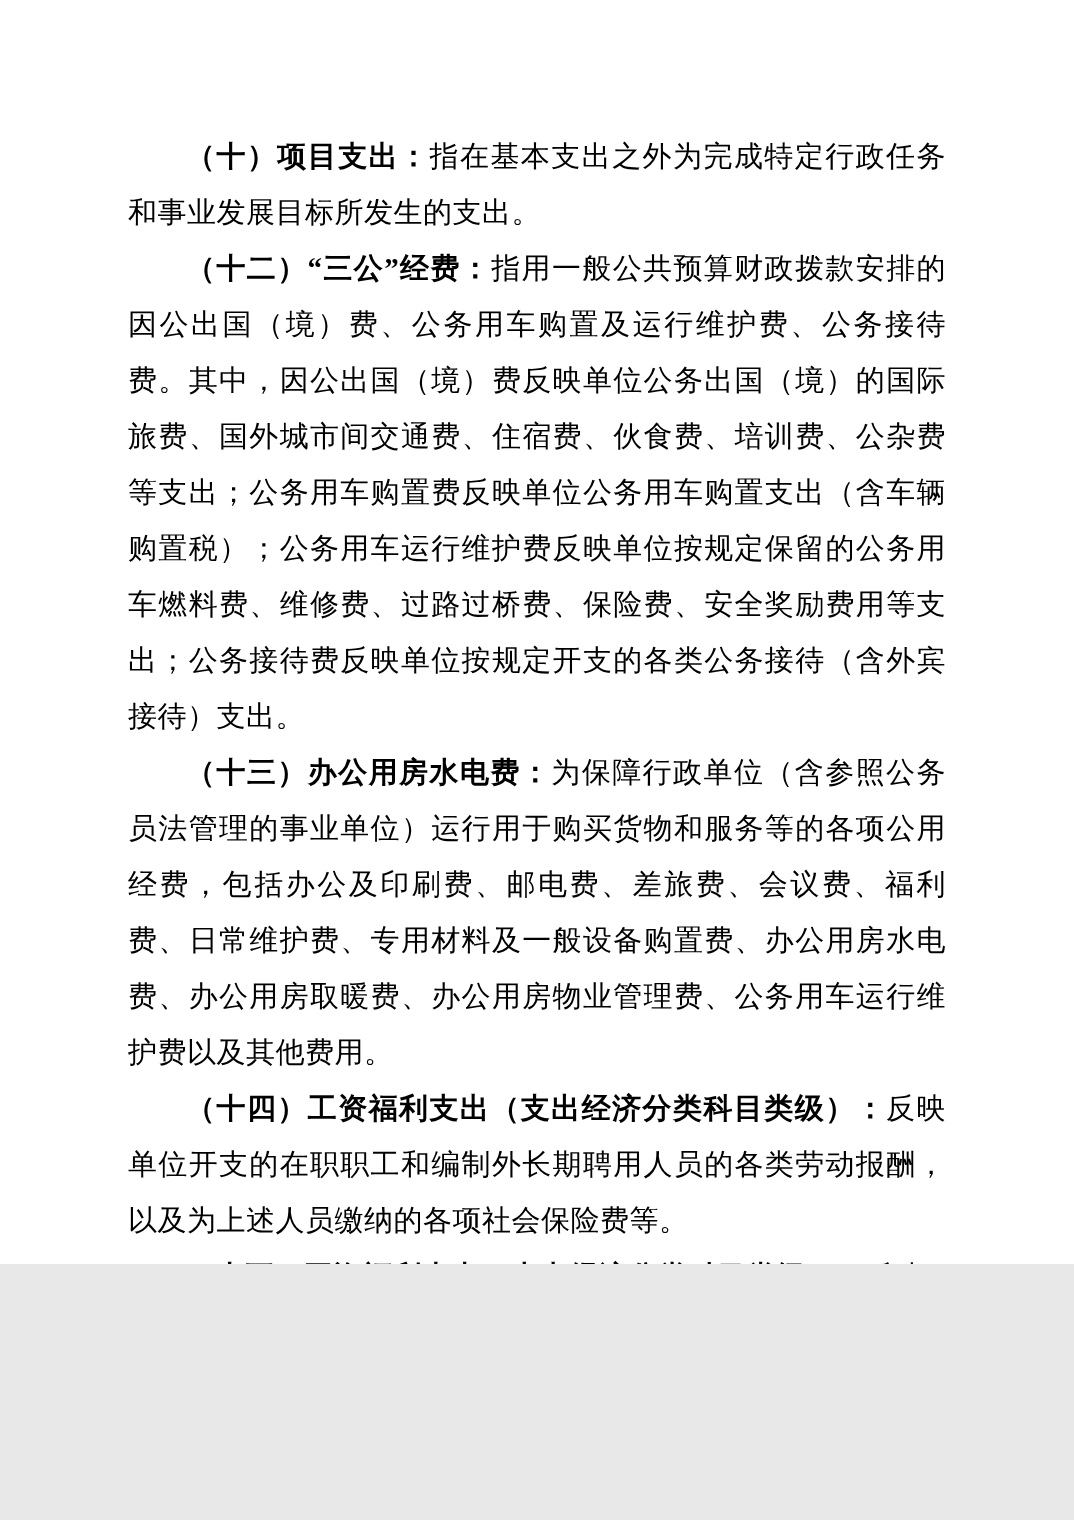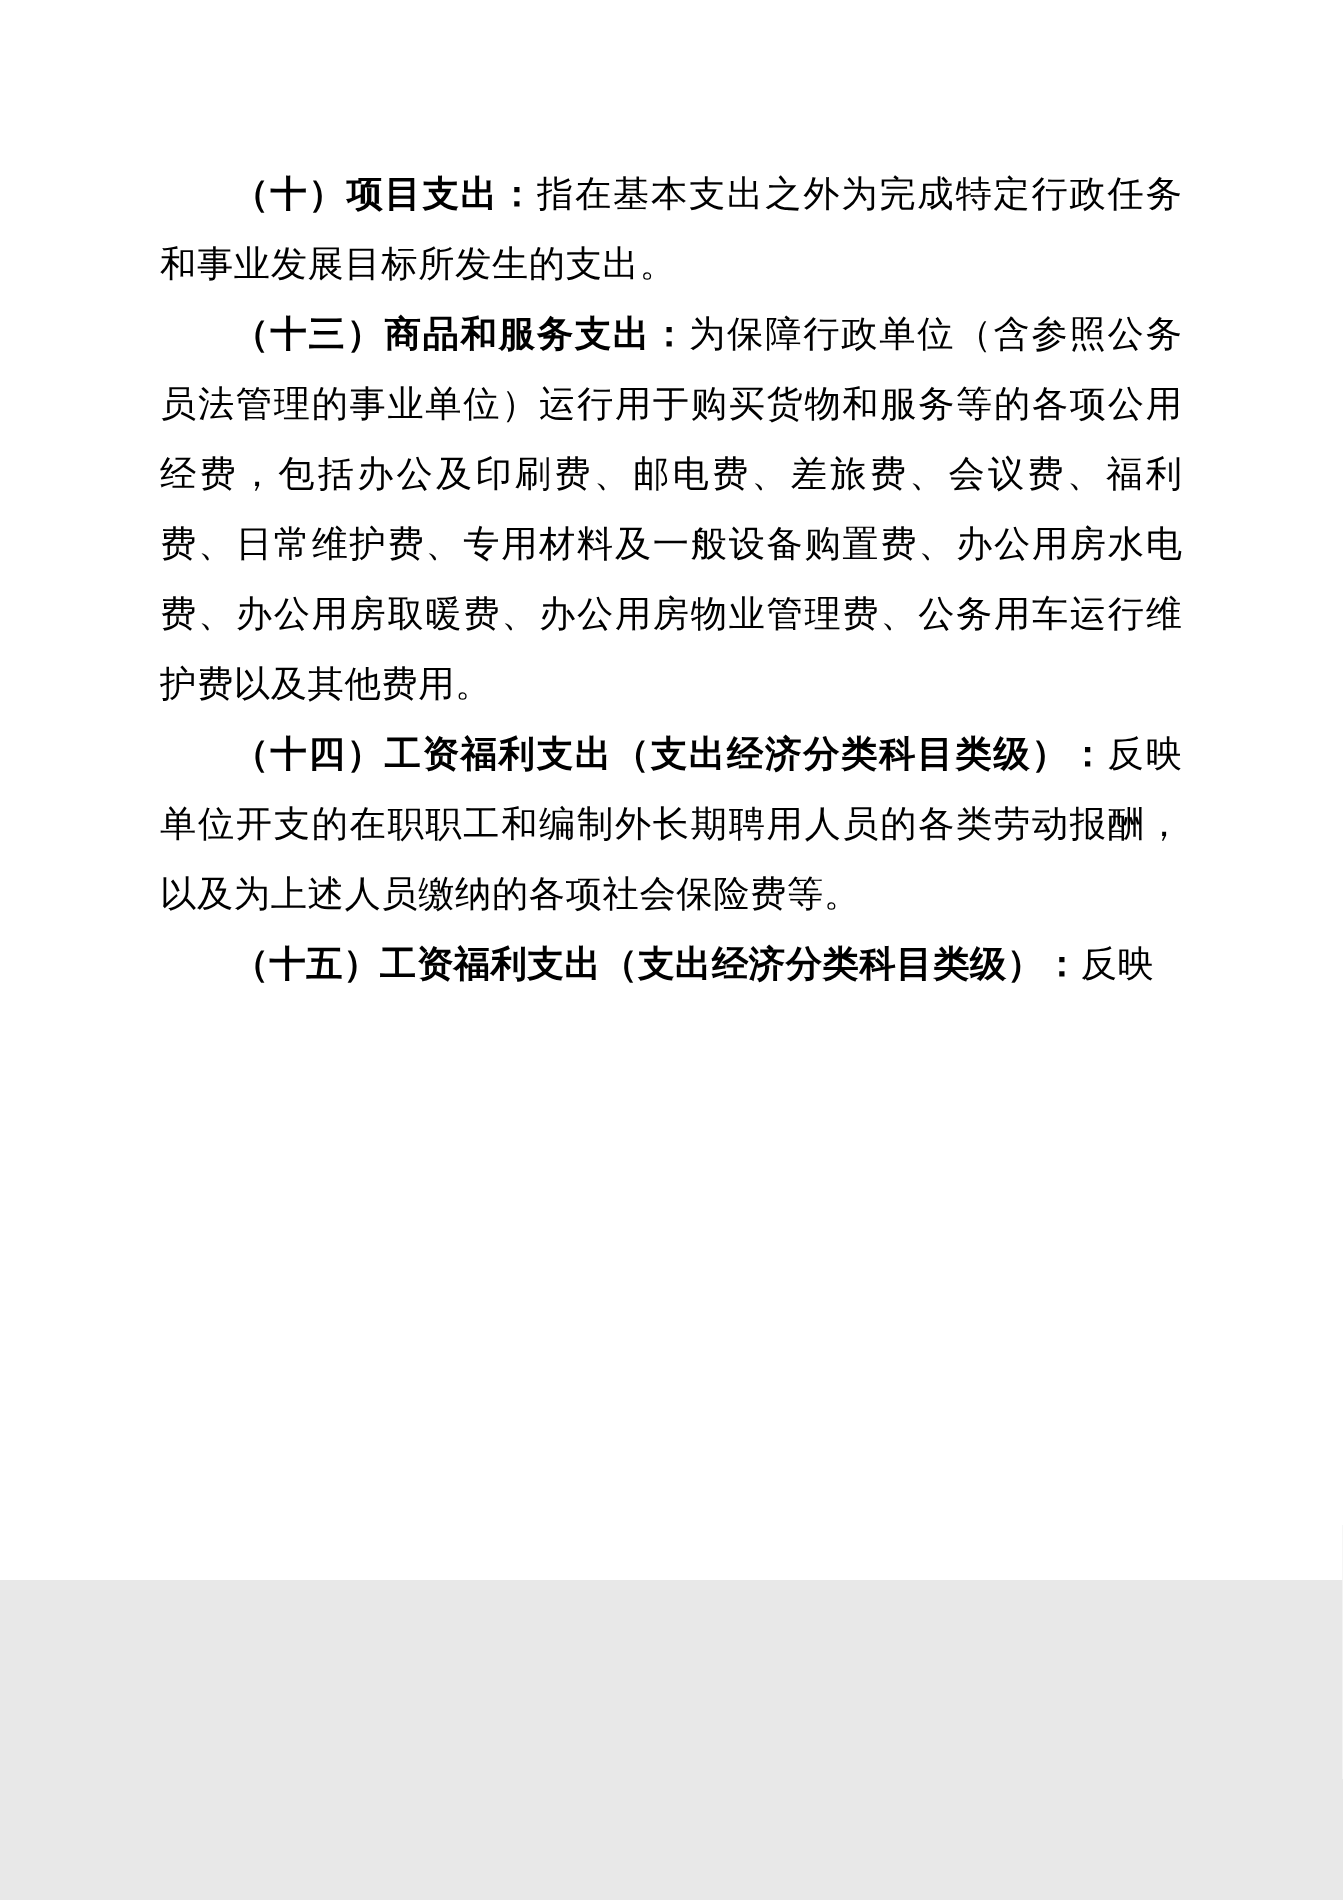--- a/index.html
+++ b/index.html
@@ -50,21 +50,24 @@
 </style>
 </head>
 <body>
 
 <div class="page">
   <div class="content">
     <p>
       <span class="lead">（十）项目支出：</span><span>指在基本支出之外为完成特定行政任务和事业发展目标所发生的支出。</span>
     </p>
     <p>
-      <span class="lead">（十三）商品和服务支出：</span><span>为保障行政单位（含参照公务员法管理的事业单位）运行用于购买货物和服务等的各项公用经费，包括办公及印刷费、邮电费、差旅费、会议费、福利费、日常维护费、专用材料及一般设备购置费、办公用房水电费、办公用房取暖费、办公用房物业管理费、公务用车运行维护费以及其他费用。</span>
+      <span class="lead">（十二）“三公”经费：</span><span>指用一般公共预算财政拨款安排的因公出国（境）费、公务用车购置及运行维护费、公务接待费。其中，因公出国（境）费反映单位公务出国（境）的国际旅费、国外城市间交通费、住宿费、伙食费、培训费、公杂费等支出；公务用车购置费反映单位公务用车购置支出（含车辆购置税）；公务用车运行维护费反映单位按规定保留的公务用车燃料费、维修费、过路过桥费、保险费、安全奖励费用等支出；公务接待费反映单位按规定开支的各类公务接待（含外宾接待）支出。</span>
+    </p>
+    <p>
+      <span class="lead">（十三）办公用房水电费：</span><span>为保障行政单位（含参照公务员法管理的事业单位）运行用于购买货物和服务等的各项公用经费，包括办公及印刷费、邮电费、差旅费、会议费、福利费、日常维护费、专用材料及一般设备购置费、办公用房水电费、办公用房取暖费、办公用房物业管理费、公务用车运行维护费以及其他费用。</span>
     </p>
     <p>
       <span class="lead">（十四）工资福利支出（支出经济分类科目类级）：</span><span>反映单位开支的在职职工和编制外长期聘用人员的各类劳动报酬，以及为上述人员缴纳的各项社会保险费等。</span>
     </p>
     <p>
       <span class="lead">（十五）工资福利支出（支出经济分类科目类级）：</span><span>反映</span>
     </p>
   </div>
   <div class="page-number">17</div>
 </div>

